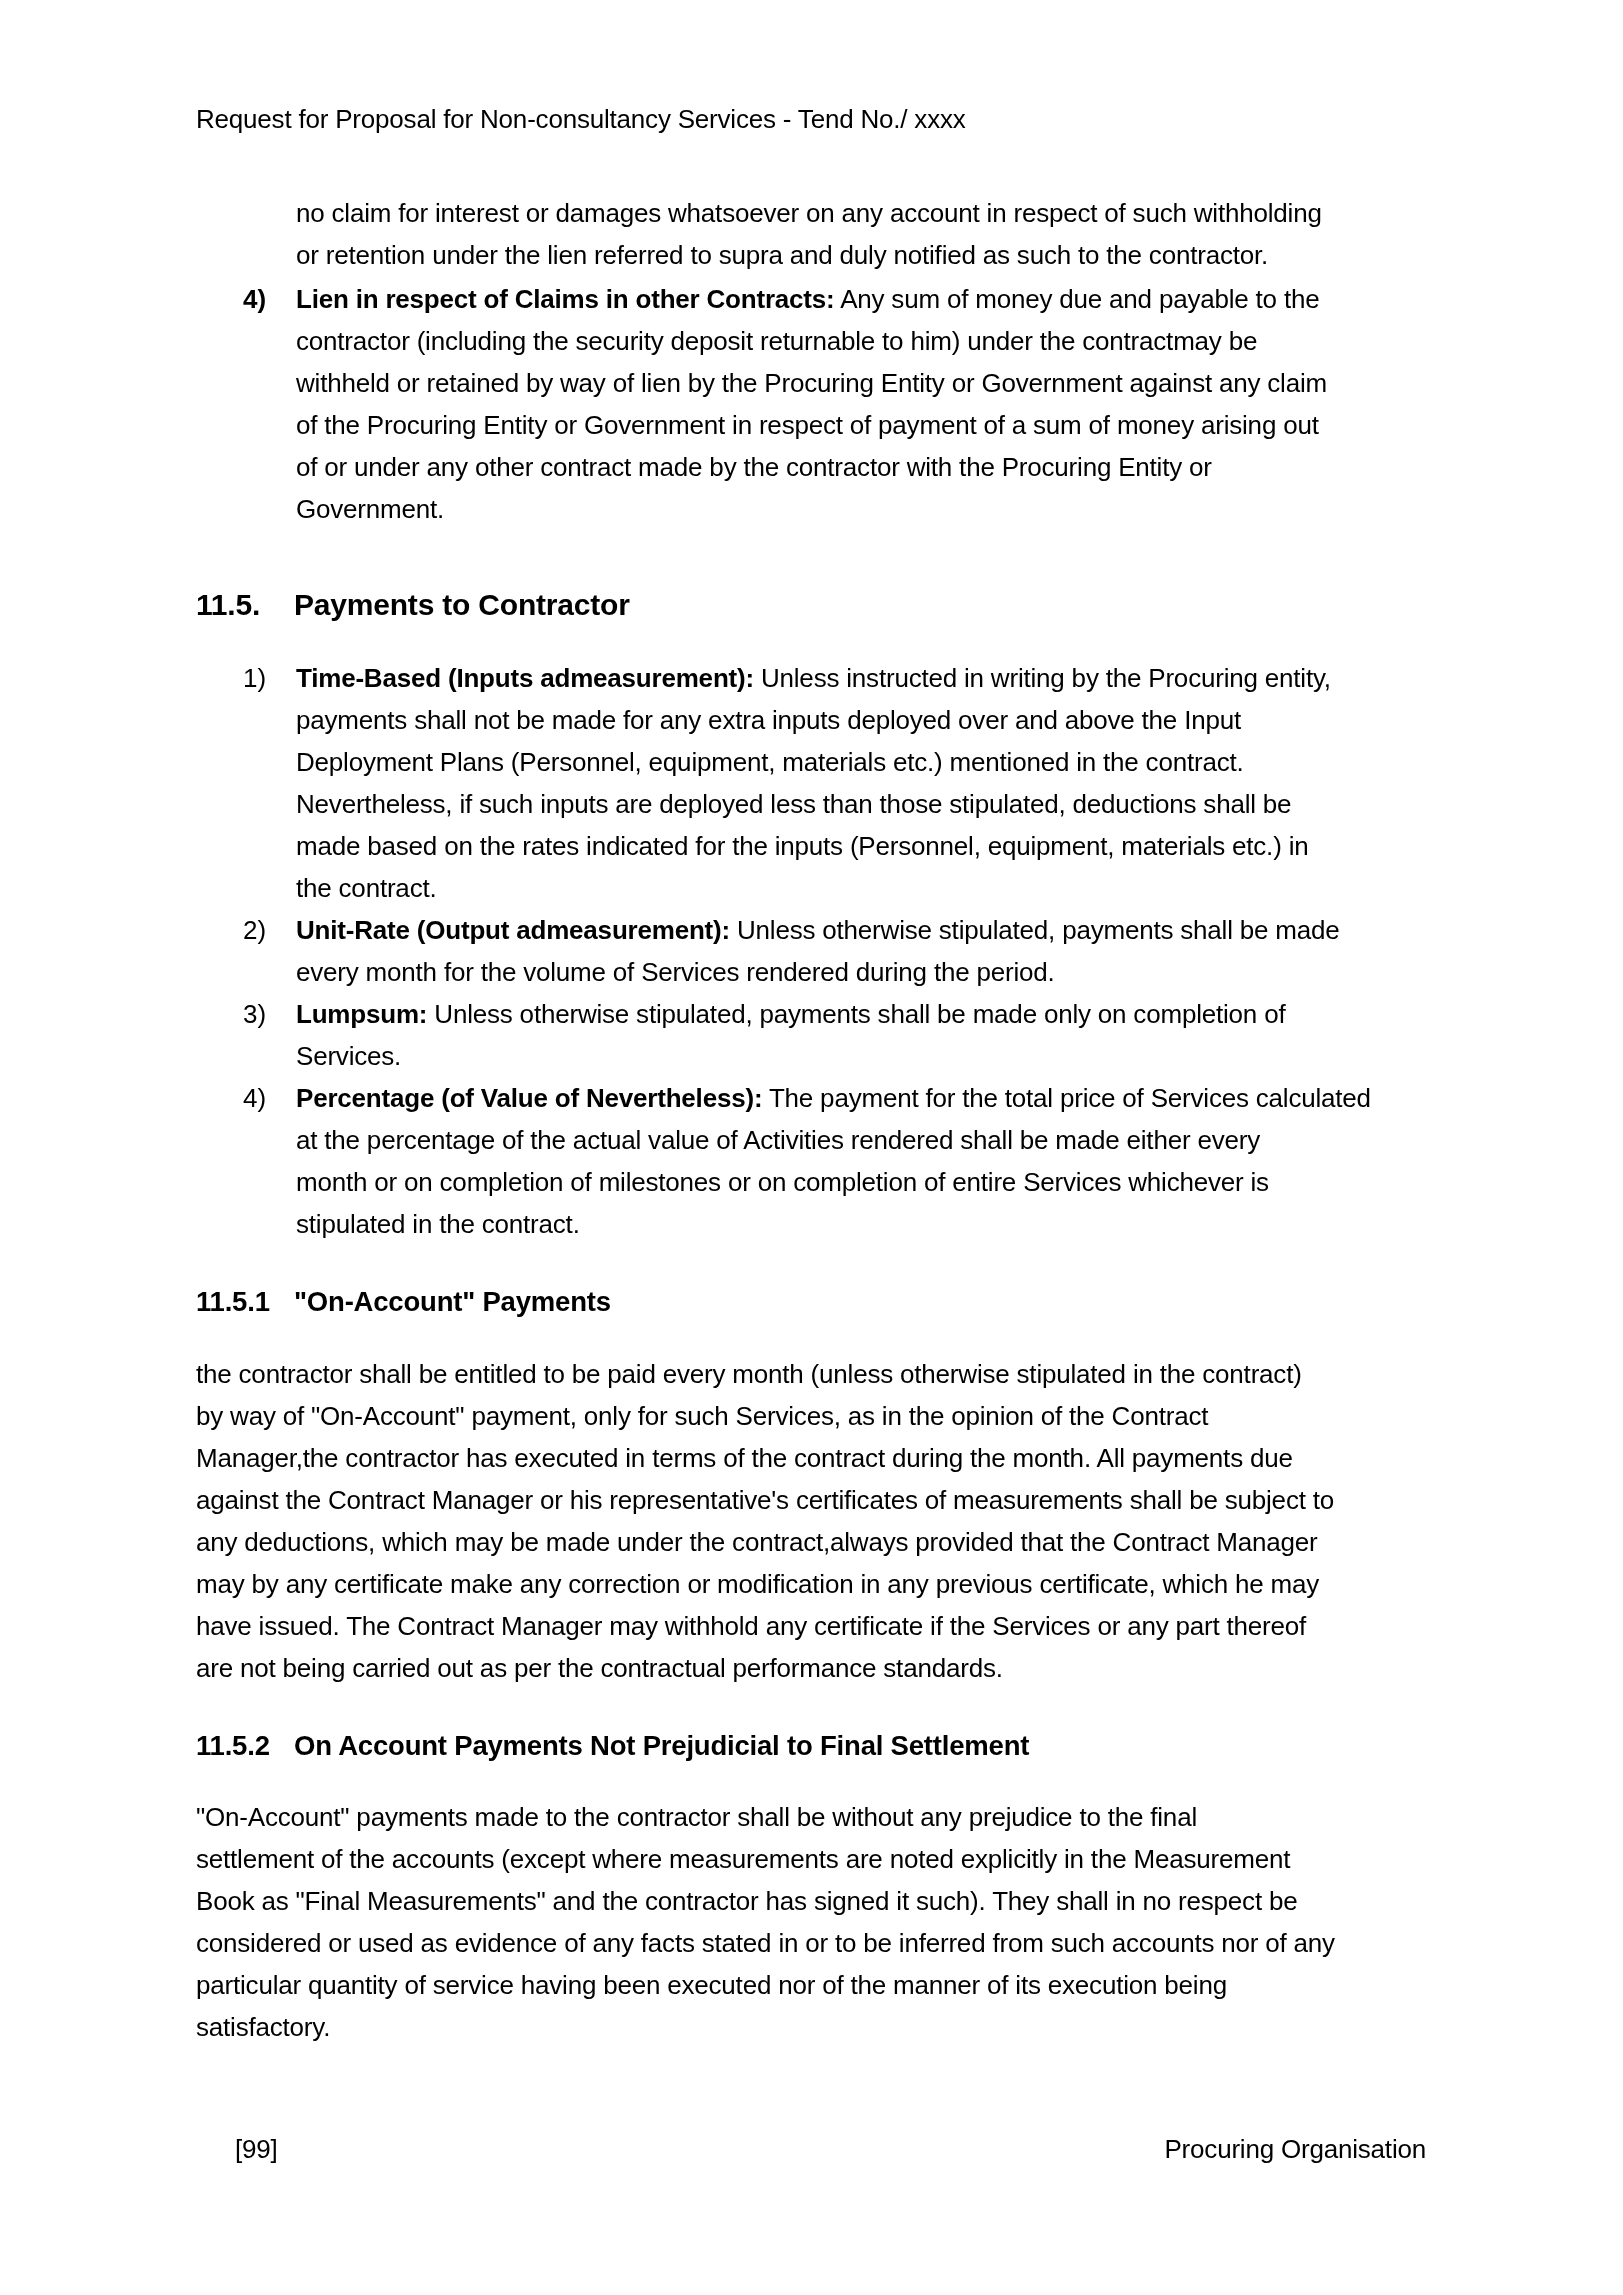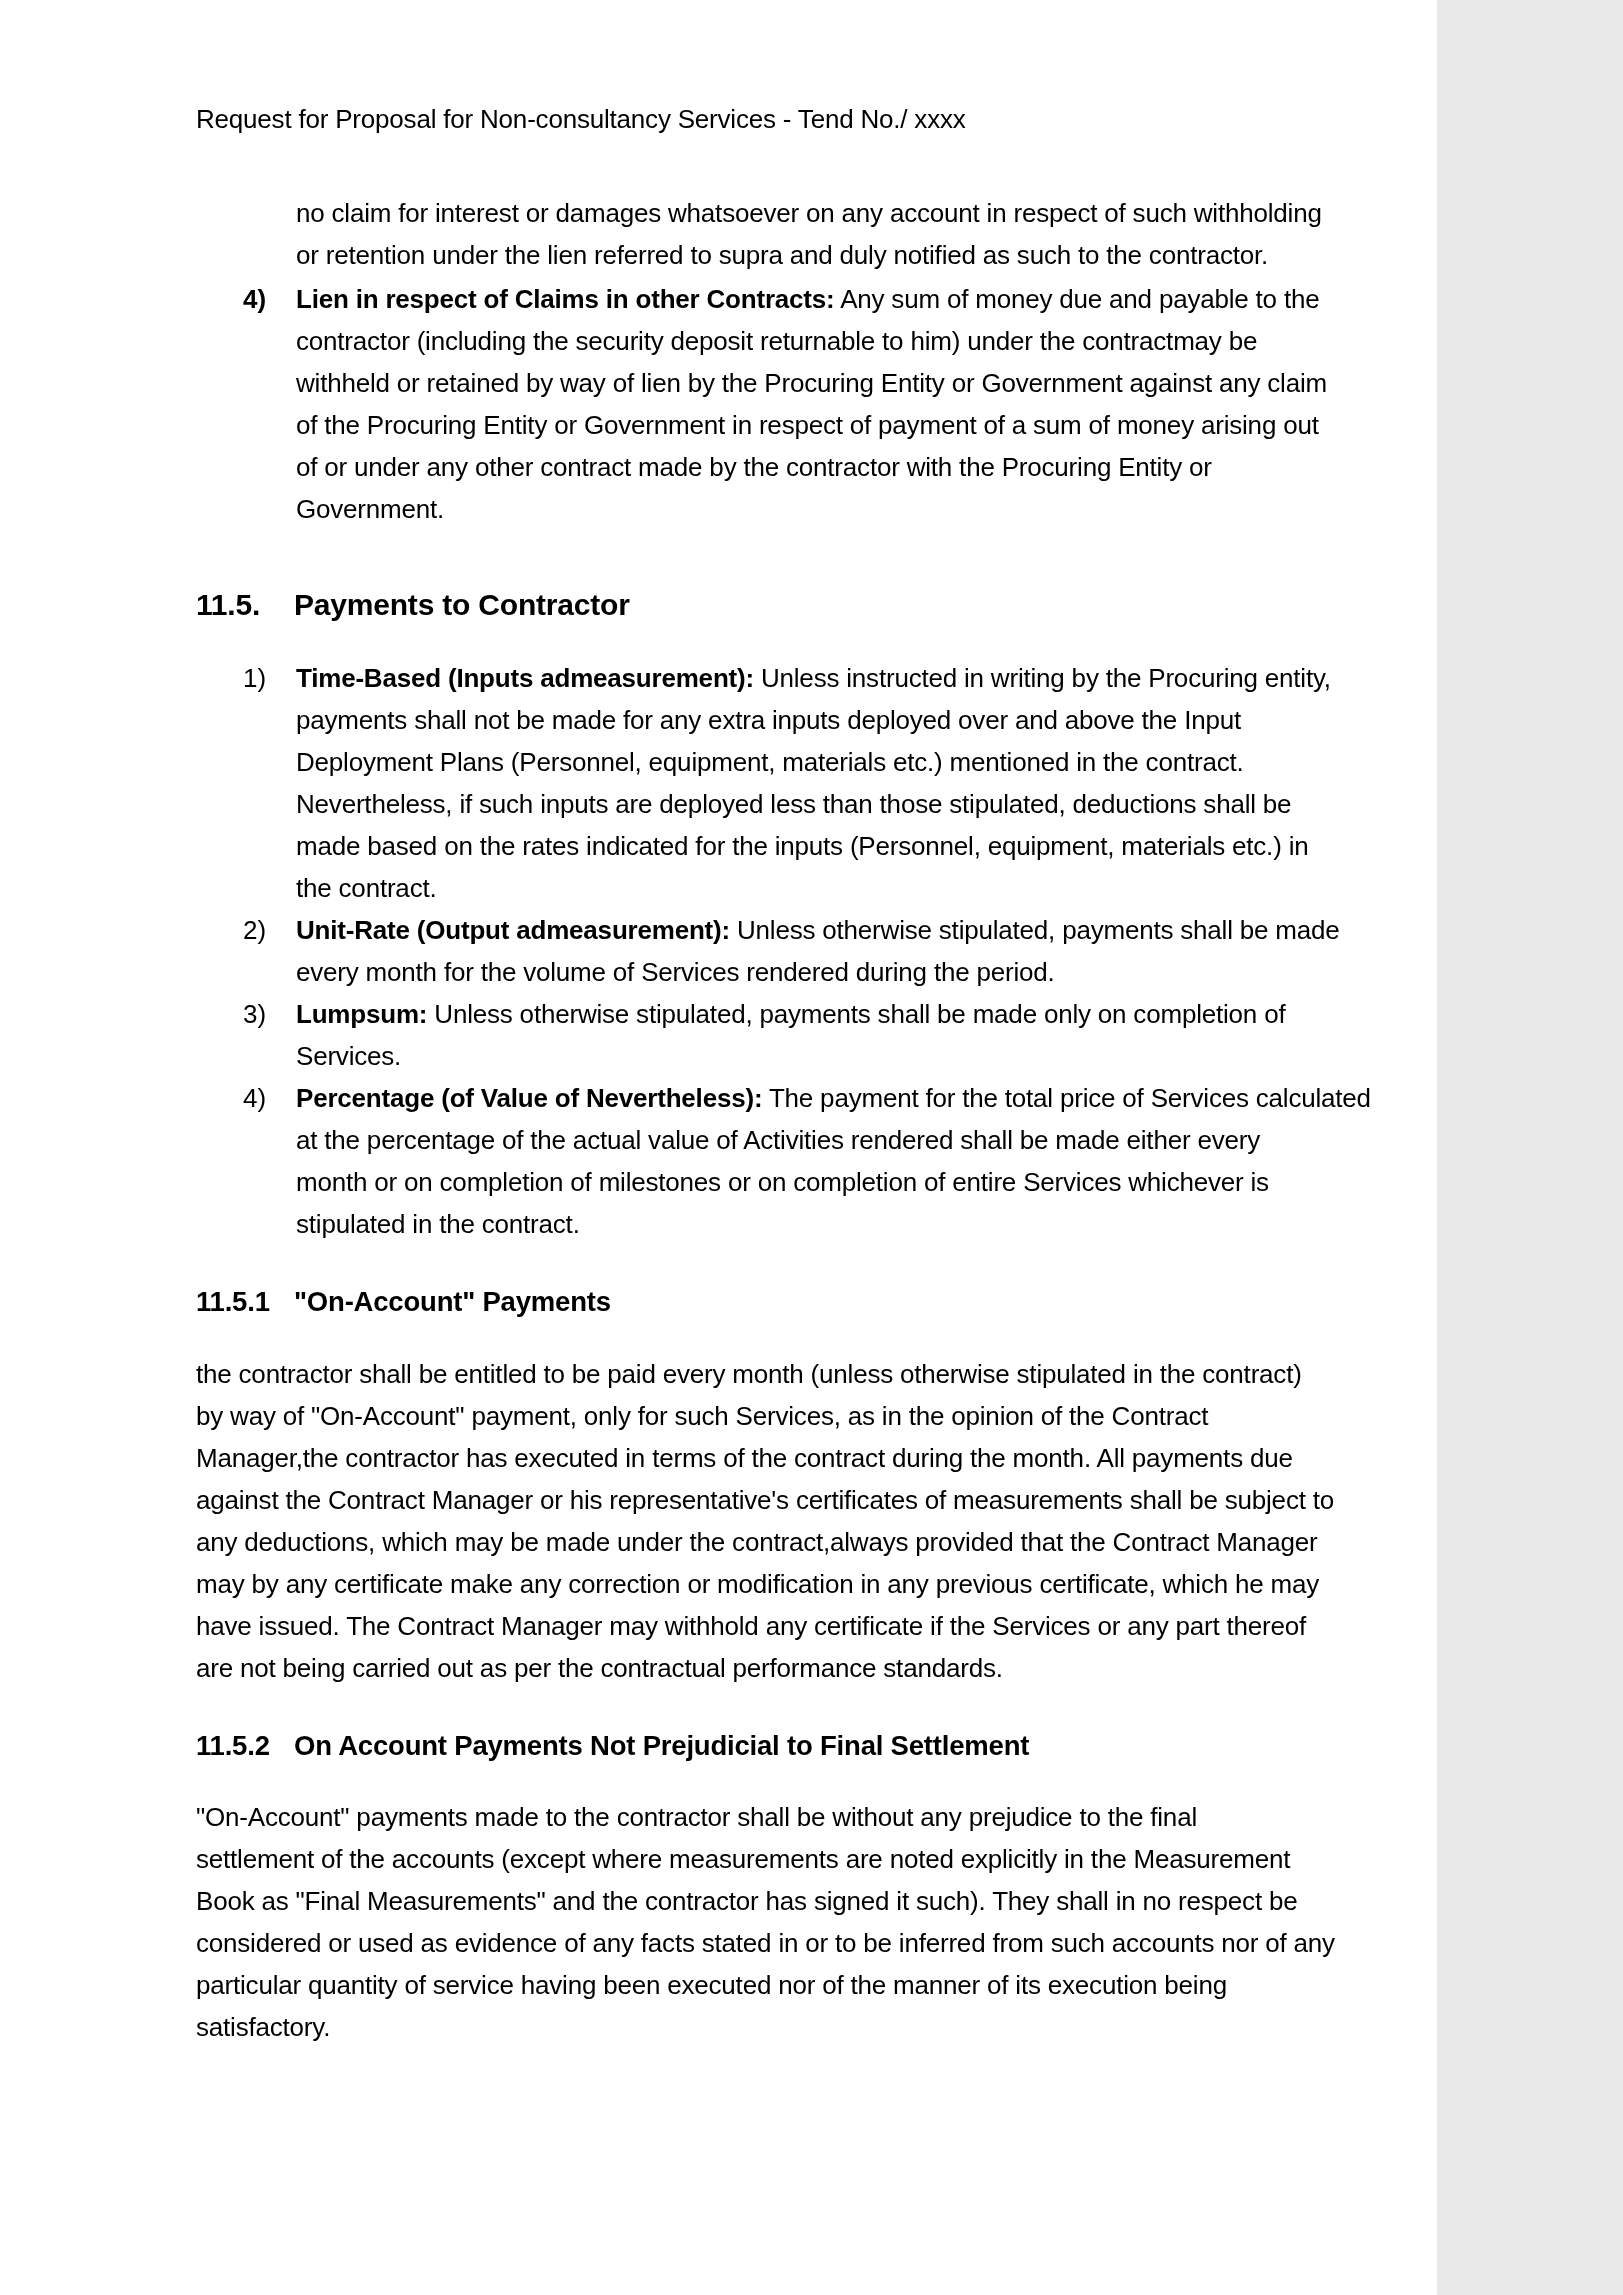--- a/index.html
+++ b/index.html
@@ -1,19 +1,19 @@
 <!DOCTYPE html>
 <html style="font-size:10.5px"><head>
 <meta charset="utf-8">
 <style>
   * { margin: 0; padding: 0; box-sizing: border-box; }
   html, body { background: #e8e8e8; }
   .page {
     position: relative;
-    width: 1437px;
+    width: 1623px;
     height: 2295px;
     background: #ffffff;
     font-family: "Liberation Sans", sans-serif;
     color: #000000;
     overflow: hidden;
   }
   .content {
     position: absolute;
     left: 196px;
     top: 98px;
@@ -153,14 +153,18 @@
     <p class="body-text para">"On-Account" payments made to the contractor shall be without any prejudice to the final
 settlement of the accounts (except where measurements are noted explicitly in the Measurement
 Book as "Final Measurements" and the contractor has signed it such). They shall in no respect be
 considered or used as evidence of any facts stated in or to be inferred from such accounts nor of any
 particular quantity of service having been executed nor of the manner of its execution being
 satisfactory.</p>
 
 
   </div>
 
+  <div class="page-footer">
+    <span class="footer-left">[99]</span>
+    <span class="footer-right">Procuring Organisation</span>
+  </div>
 </div>
 
 
 </body></html>

